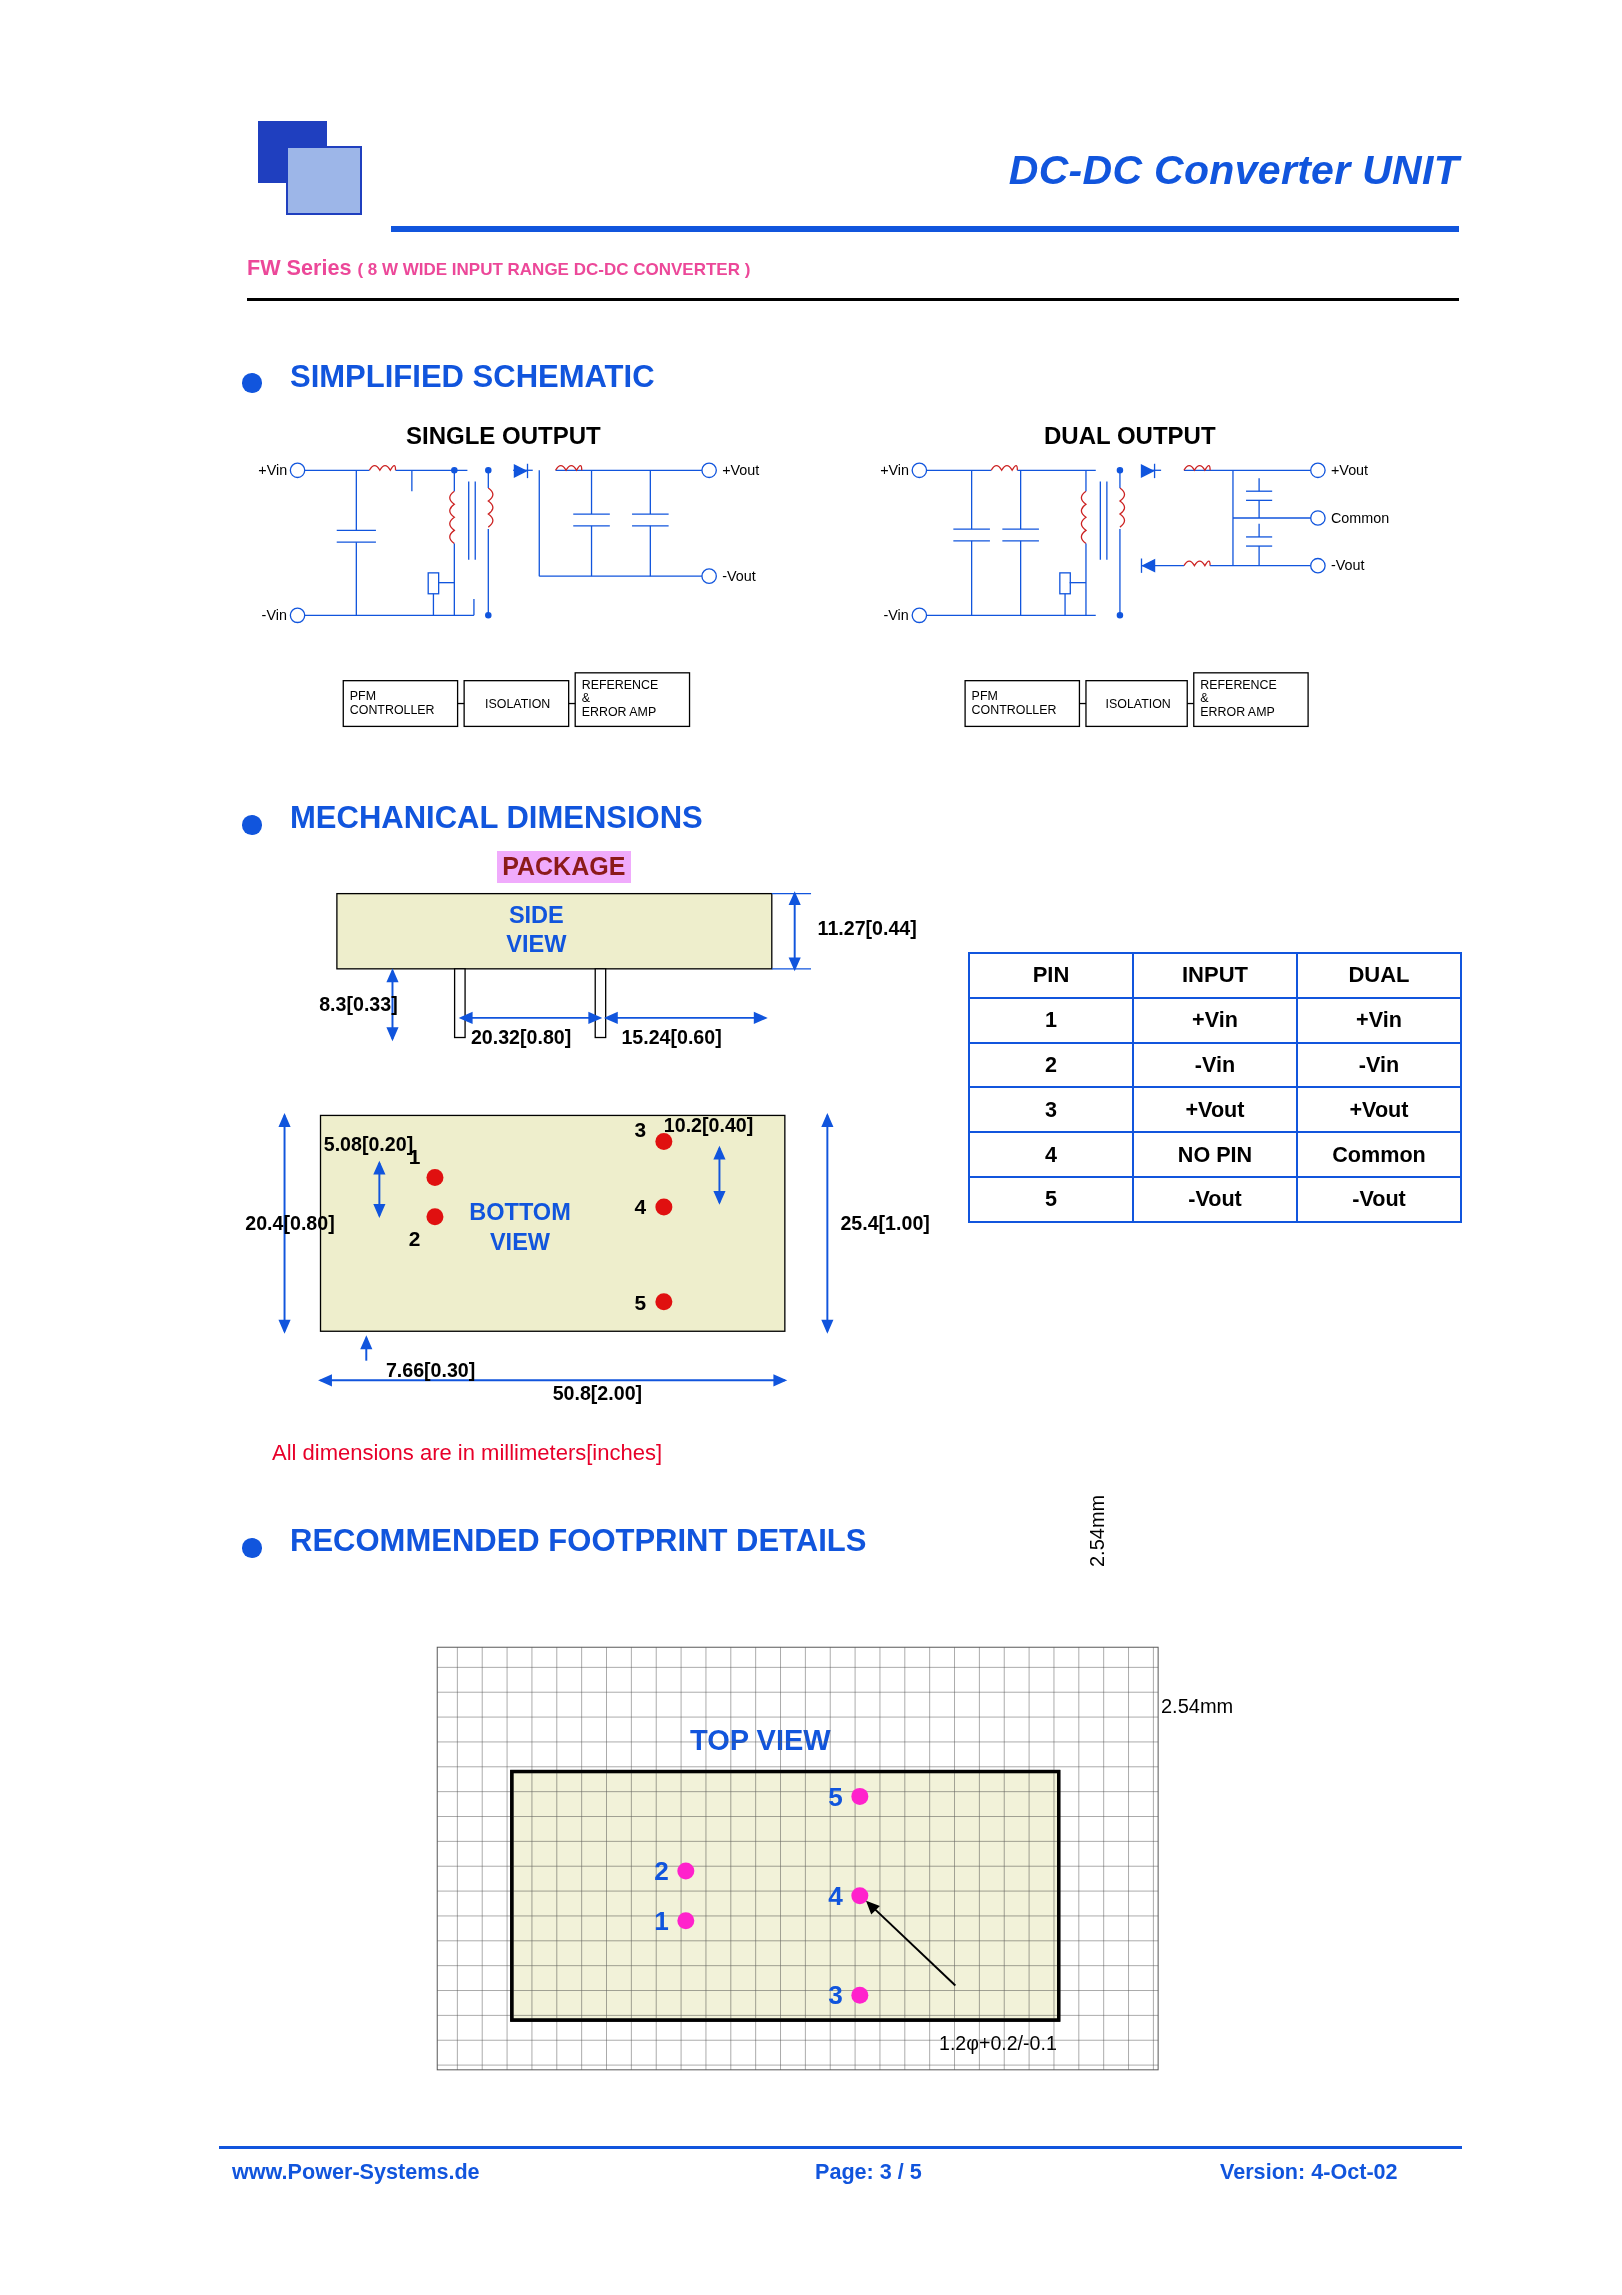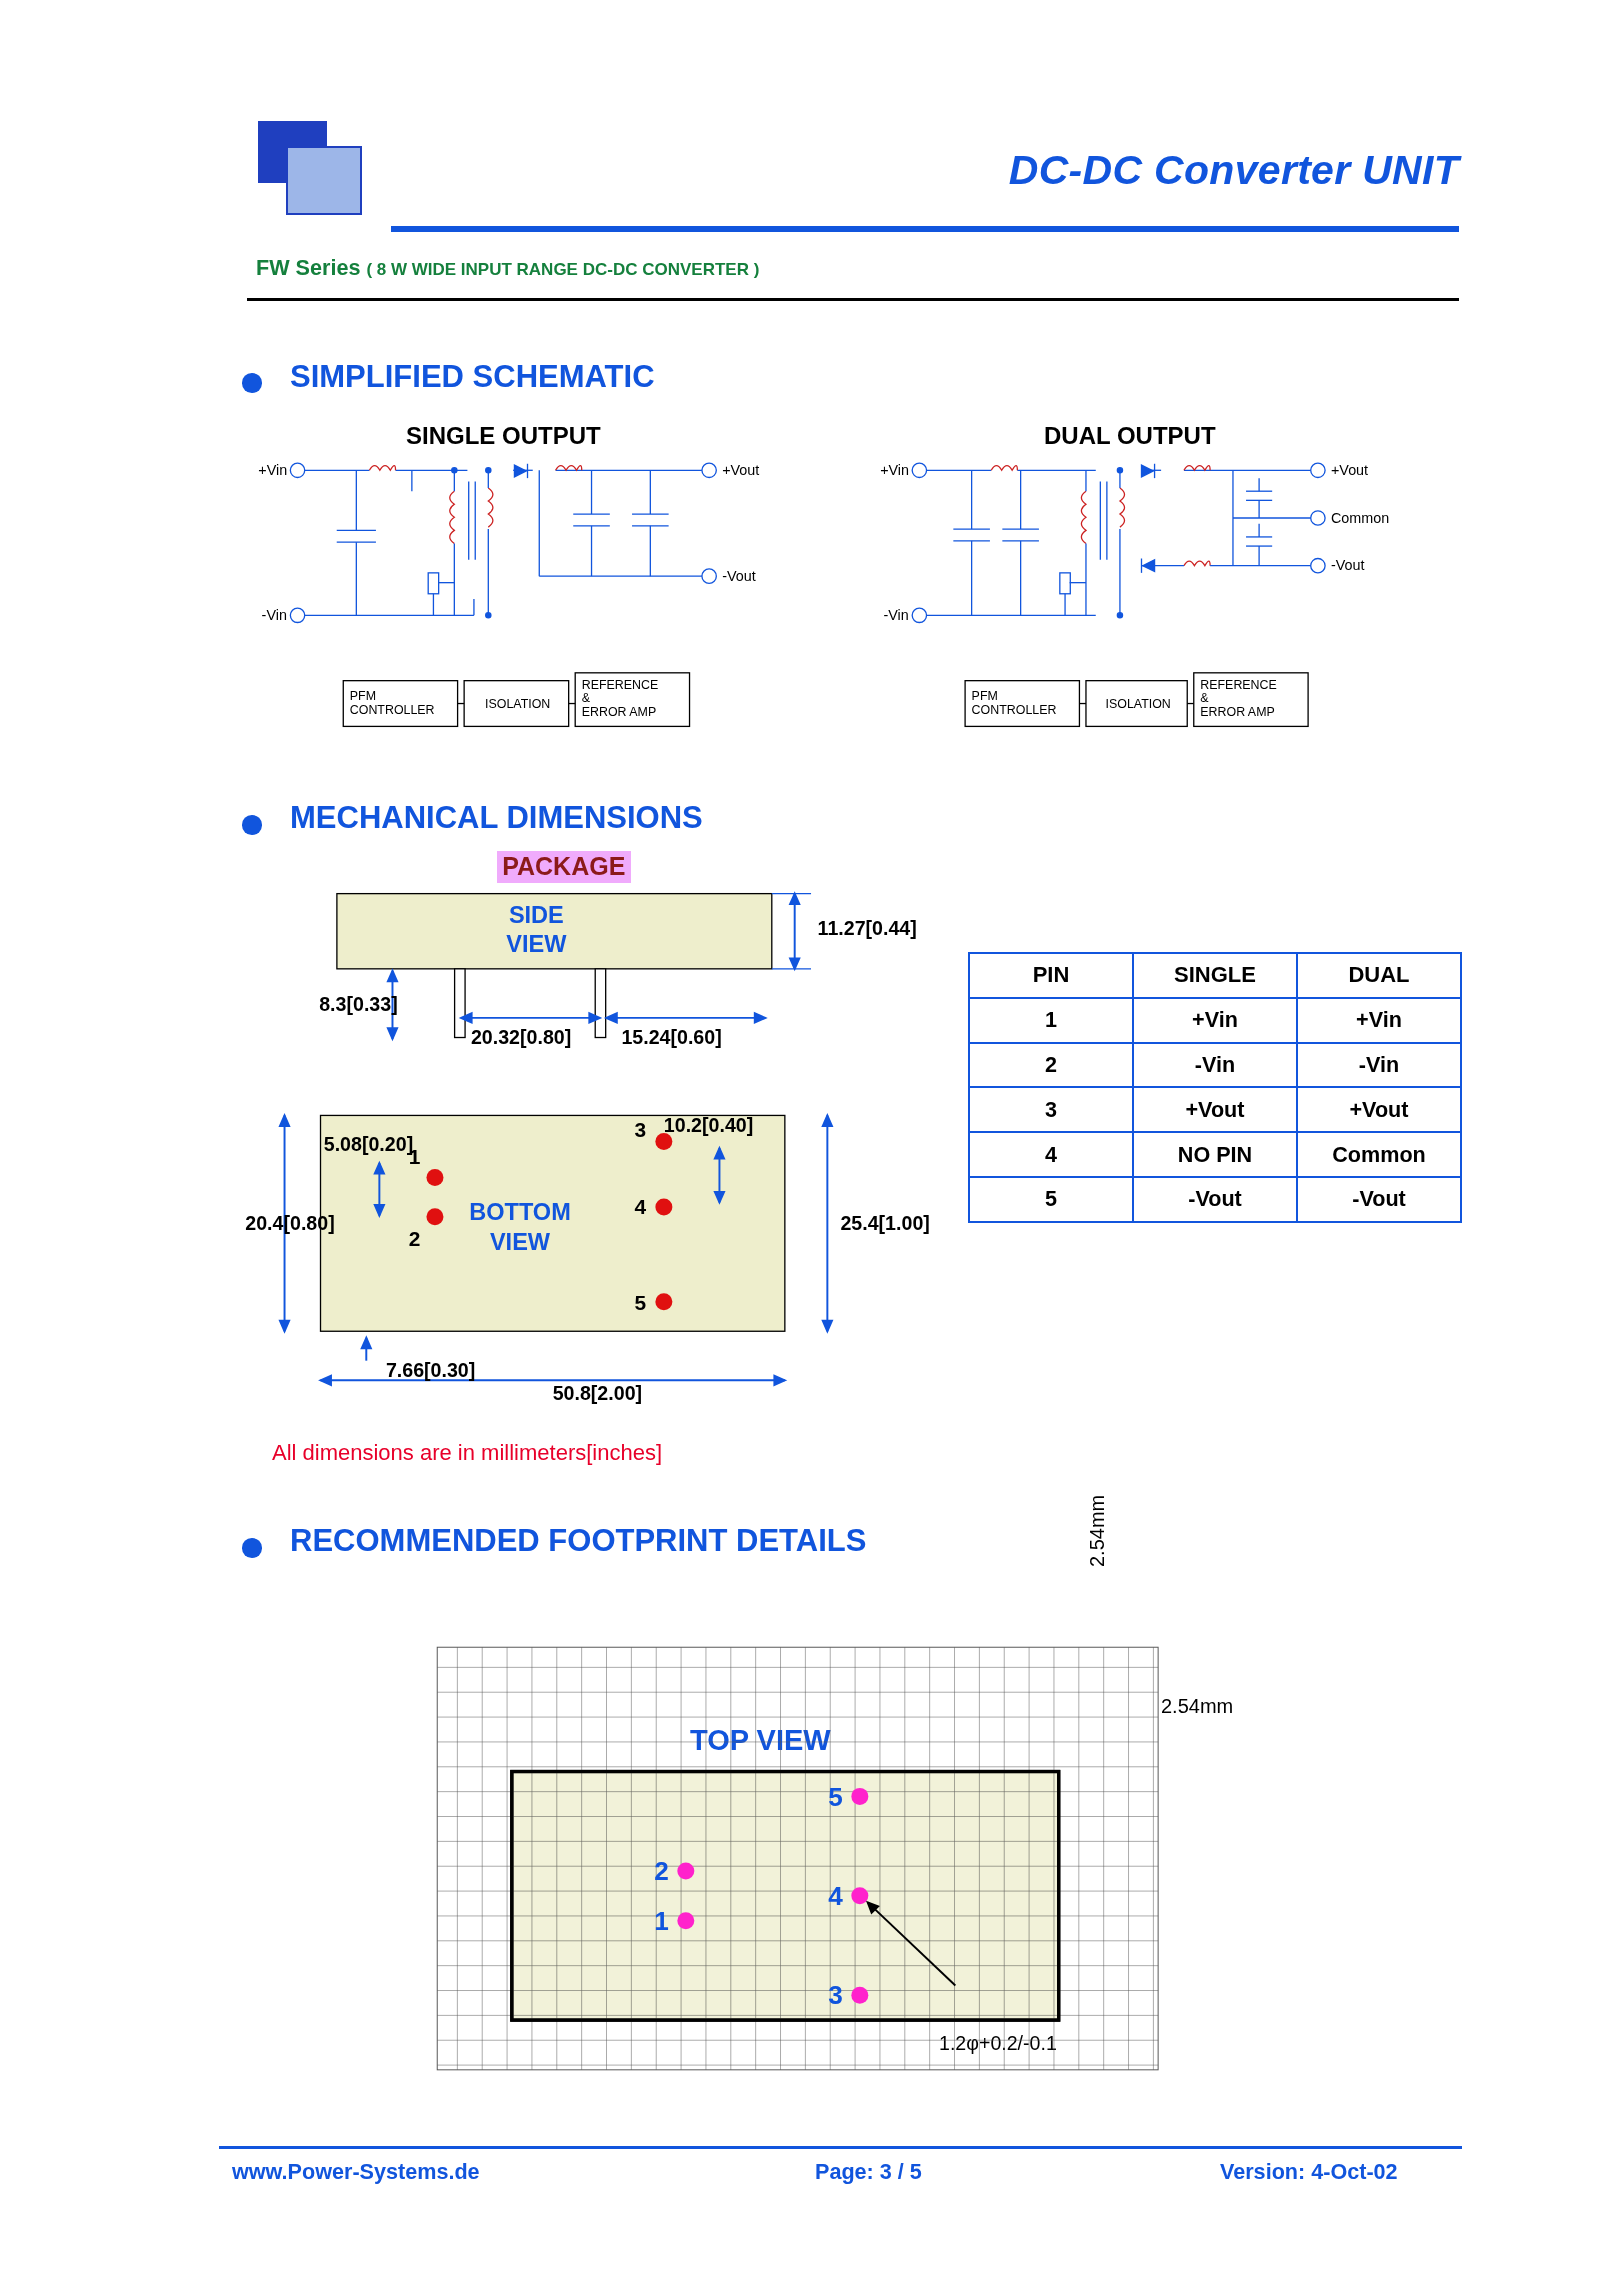--- a/index.html
+++ b/index.html
@@ -25,21 +25,21 @@
   .doc-title{
     position:absolute;left:0;top:147px;width:1459px;
     text-align:right;
     font-size:41px;font-weight:bold;font-style:italic;color:#1155dd;
     letter-spacing:0.3px;
   }
   .rule-blue{
     position:absolute;left:391px;top:226px;width:1068px;height:5.9px;background:#1155dd;
   }
   .series-line{
-    position:absolute;left:256px;top:255px;font-size:21.6px;font-weight:bold;color:#15803d;
+    position:absolute;left:247px;top:255px;font-size:21.6px;font-weight:bold;color:#ec4899;
   }
   .series-line .sub{font-size:17px;}
   .rule-black{
     position:absolute;left:247px;top:298px;width:1212px;height:2.6px;background:#000;
   }
   
   .bullet{
     position:absolute;width:19.6px;height:19.6px;border-radius:50%;background:#1155dd;
   }
   .sec-title{
@@ -397,21 +397,21 @@
         <text x="215" y="445">7.66[0.30]</text>
         <text x="470" y="480">50.8[2.00]</text>
       </g>
     </svg>
   </div>
 
   <table class="pin">
     <thead>
       <tr>
         <th>PIN</th>
-        <th>SINGLE</th>
+        <th>INPUT</th>
         <th>DUAL</th>
       </tr>
     </thead>
     <tbody>
       <tr>
         <td>1</td>
         <td>+Vin</td>
         <td>+Vin</td>
       </tr>
       <tr>

